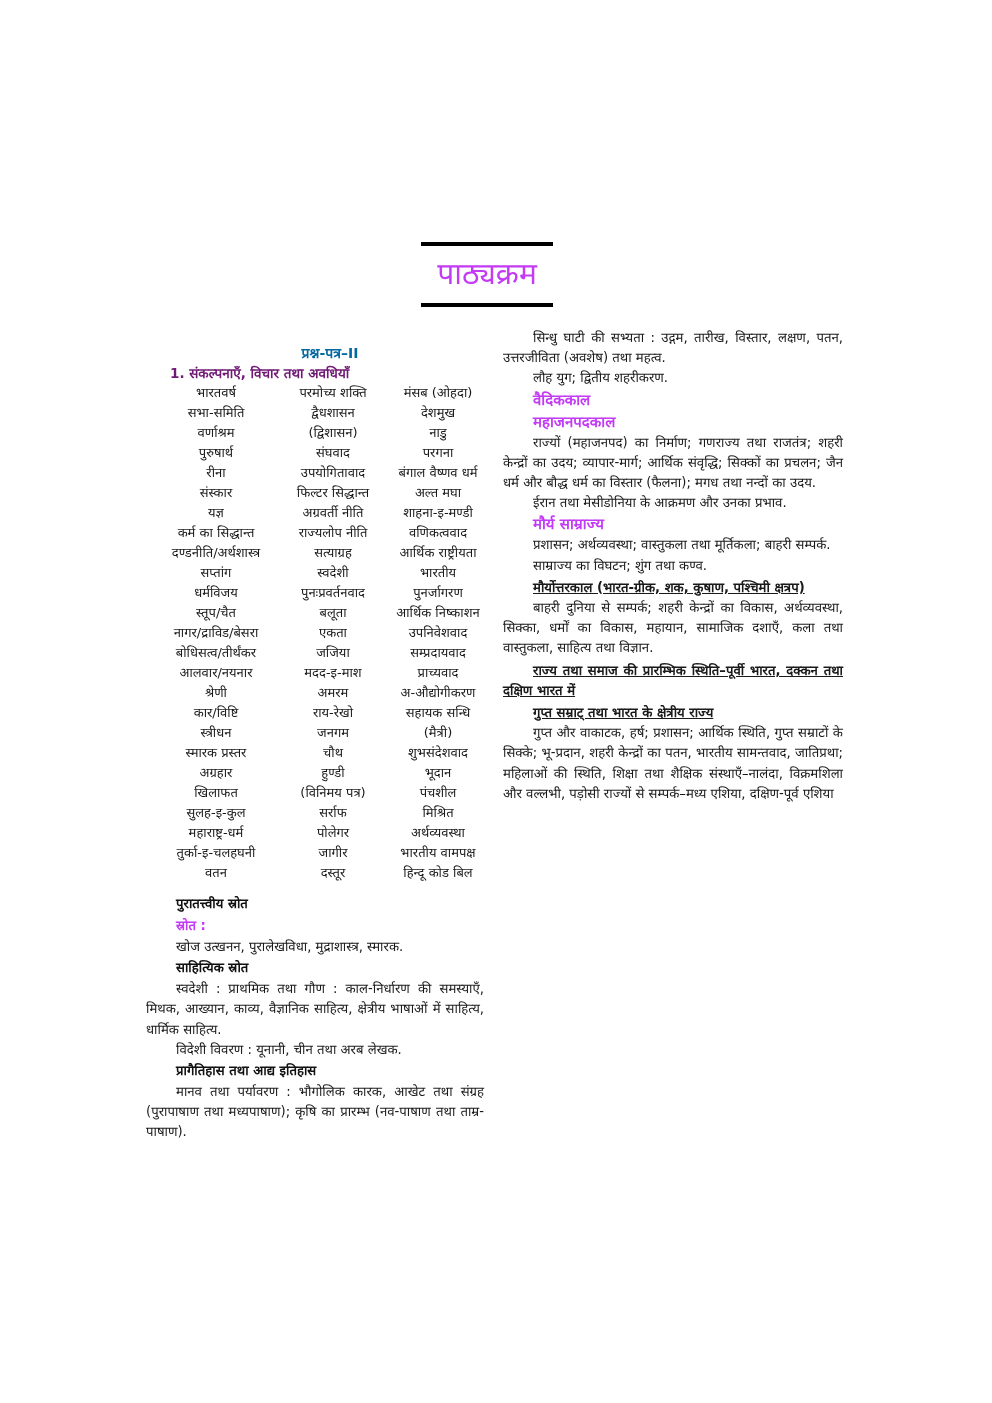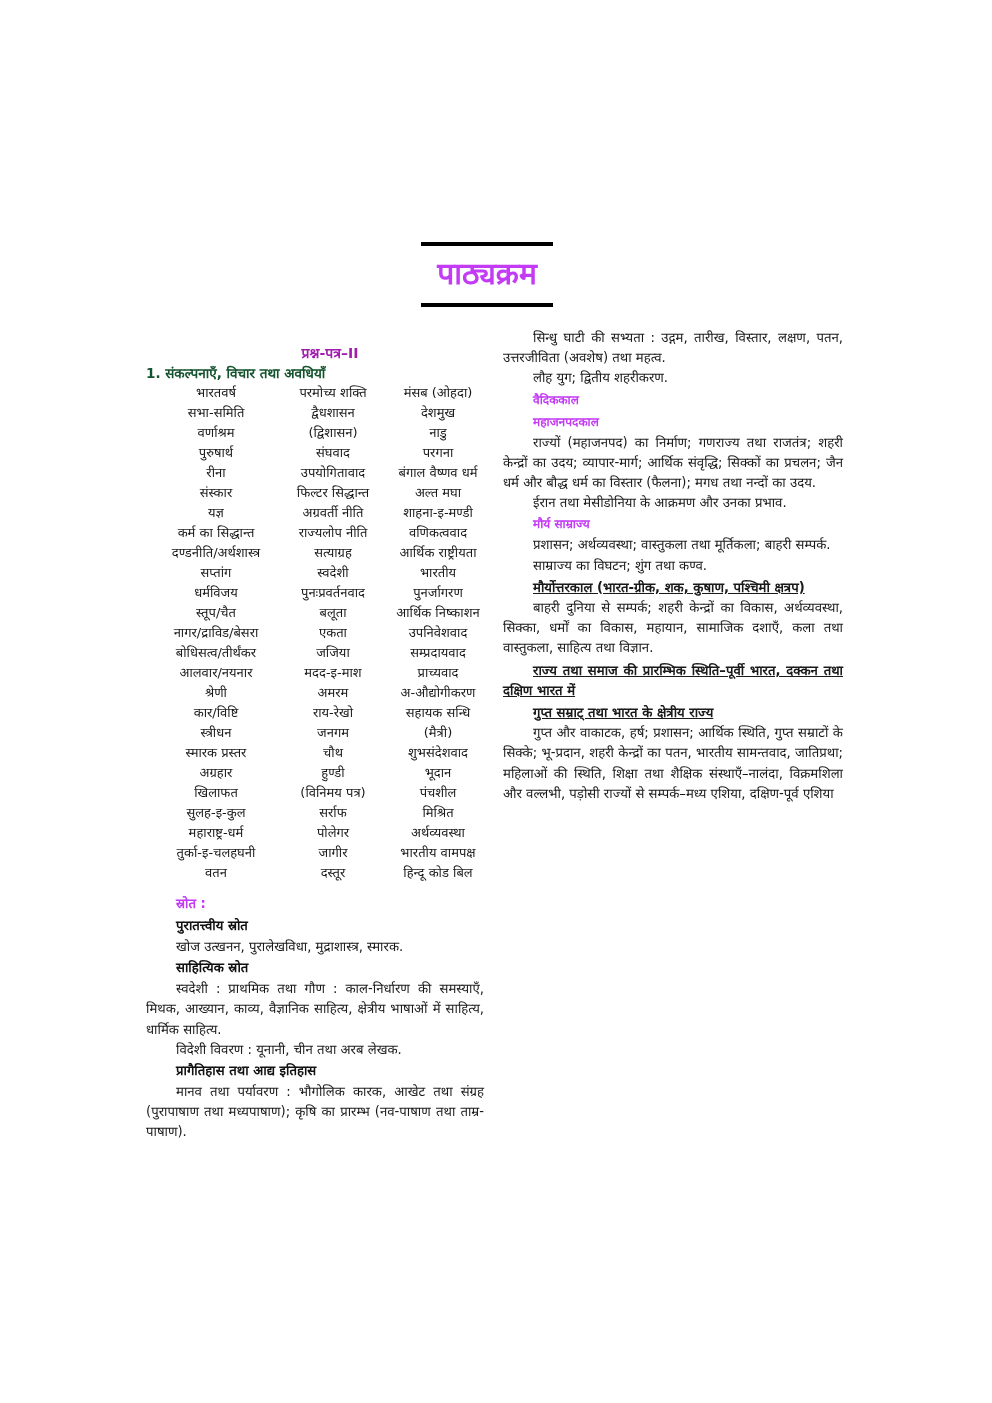--- a/index.html
+++ b/index.html
@@ -6,40 +6,40 @@
   body {
     width: 992px; height: 1403px; position: relative; overflow: hidden;
     font-family: "DejaVu Sans", "Liberation Sans", sans-serif;
     color: #1a1a1a;
   }
   .title-block {
     position: absolute; left: 421px; top: 242px; width: 132px; text-align: center;
   }
   .rule { height: 4px; background: #000; width: 132px; }
   .title {
-    color: #c43bf5; font-size: 30px; font-weight: bold; line-height: 50px;
+    color: #c43bf5; font-size: 30px; font-weight: normal; line-height: 50px;
     margin: 3px 0 4px 0;
     text-align: center;
   }
   .col-left { position: absolute; left: 146px; top: 343px; width: 338px; font-size: 13.2px; }
   .col-right { position: absolute; left: 503px; top: 328px; width: 340px; font-size: 13.2px; }
   .paper-head {
-    text-align: center; color: #a21caf; font-weight: bold; font-size: 14px;
+    text-align: center; color: #0369a1; font-weight: bold; font-size: 14px;
     line-height: 20px; margin-left: 0px; padding-left: 30px;
   }
-  .sec-head { color: #14532d; font-weight: bold; font-size: 13.5px; line-height: 20px; }
+  .sec-head { color: #701a75; font-weight: bold; font-size: 13.5px; line-height: 20px; margin-left: 24px; }
   .terms { display: grid; grid-template-columns: 128px 106px 104px; margin-left: 6px; text-align: center; }
   .terms span { line-height: 20px; white-space: nowrap; font-size: 13px; }
   .indent-head { margin-left: 30px; line-height: 22px; }
   .sub-pink { color: #c43bf5; font-weight: bold; }
   .sub-bold { font-weight: bold; color: #111; }
   p.para {
     margin: 0; text-indent: 30px; text-align: justify; line-height: 20.2px;
   }
-  .rsub { margin-left: 30px; line-height: 22px; font-size: 12px; }
+  .rsub { margin-left: 30px; line-height: 22px; font-size: 15px; }
   .rbold { font-weight: bold; text-indent: 30px; text-align: justify; line-height: 20.2px; margin: 0; text-decoration: underline; }
   .gap { height: 2px; }
 </style>
 </head>
 <body>
 
 <div class="title-block">
   <div class="rule"></div>
   <div class="title">पाठ्यक्रम</div>
   <div class="rule"></div>
@@ -120,22 +120,22 @@
       <span>अर्थव्यवस्था</span>
       <span>तुर्का-इ-चलहघनी</span>
       <span>जागीर</span>
       <span>भारतीय वामपक्ष</span>
       <span>वतन</span>
       <span>दस्तूर</span>
       <span>हिन्दू कोड बिल</span>
     </div>
 
   <div style="height:10px"></div>
+  <div class="indent-head sub-bold">पुरातत्त्वीय स्रोत</div>
   <div class="indent-head sub-pink">स्रोत :</div>
-  <div class="indent-head sub-bold">पुरातत्त्वीय स्रोत</div>
   <p class="para">खोज उत्खनन, पुरालेखविधा, मुद्राशास्त्र, स्मारक.</p>
   <div class="indent-head sub-bold">साहित्यिक स्रोत</div>
   <p class="para">स्वदेशी : प्राथमिक तथा गौण : काल-निर्धारण की समस्याएँ, मिथक, आख्यान, काव्य, वैज्ञानिक साहित्य, क्षेत्रीय भाषाओं में साहित्य, धार्मिक साहित्य.</p>
   <p class="para">विदेशी विवरण : यूनानी, चीन तथा अरब लेखक.</p>
   <div class="indent-head sub-bold">प्रागैतिहास तथा आद्य इतिहास</div>
   <p class="para">मानव तथा पर्यावरण : भौगोलिक कारक, आखेट तथा संग्रह (पुरापाषाण तथा मध्यपाषाण); कृषि का प्रारम्भ (नव-पाषाण तथा ताम्र-पाषाण).</p>
 </div>
 
 <div class="col-right">
   <p class="para">सिन्धु घाटी की सभ्यता : उद्गम, तारीख, विस्तार, लक्षण, पतन, उत्तरजीविता (अवशेष) तथा महत्व.</p>

